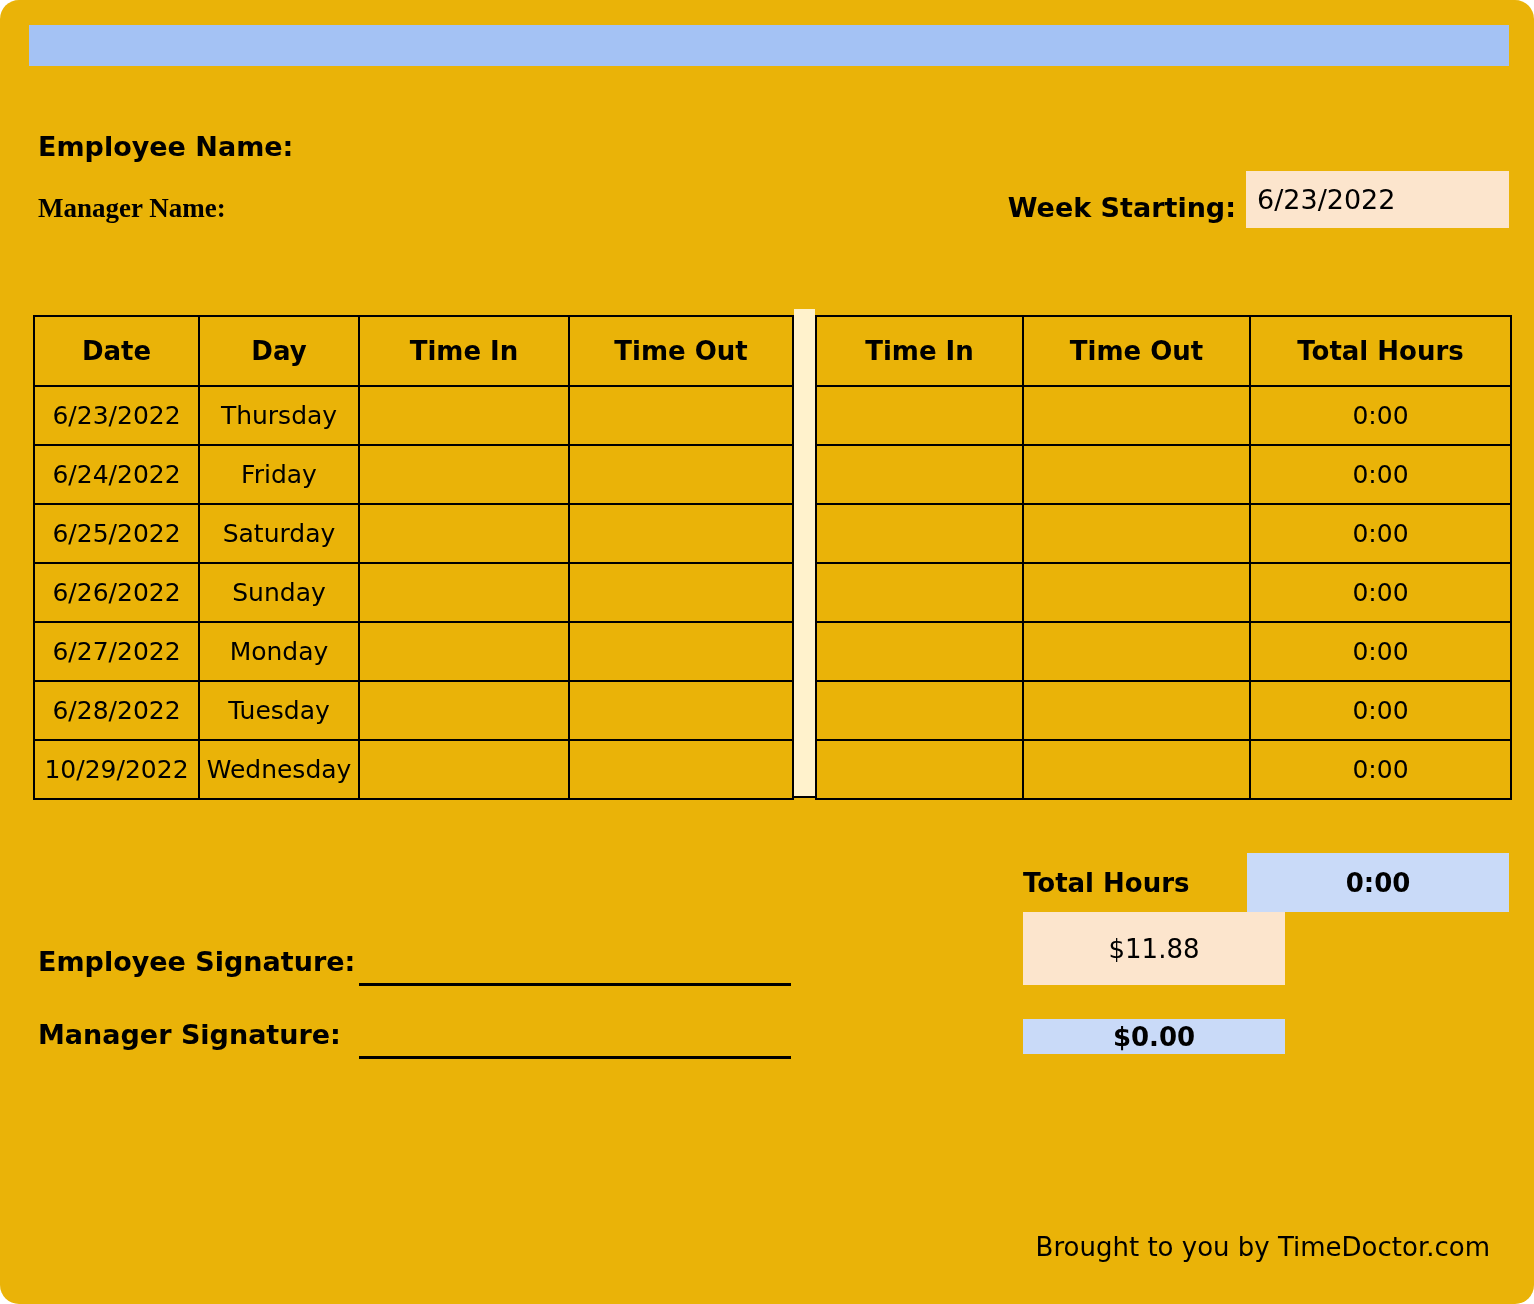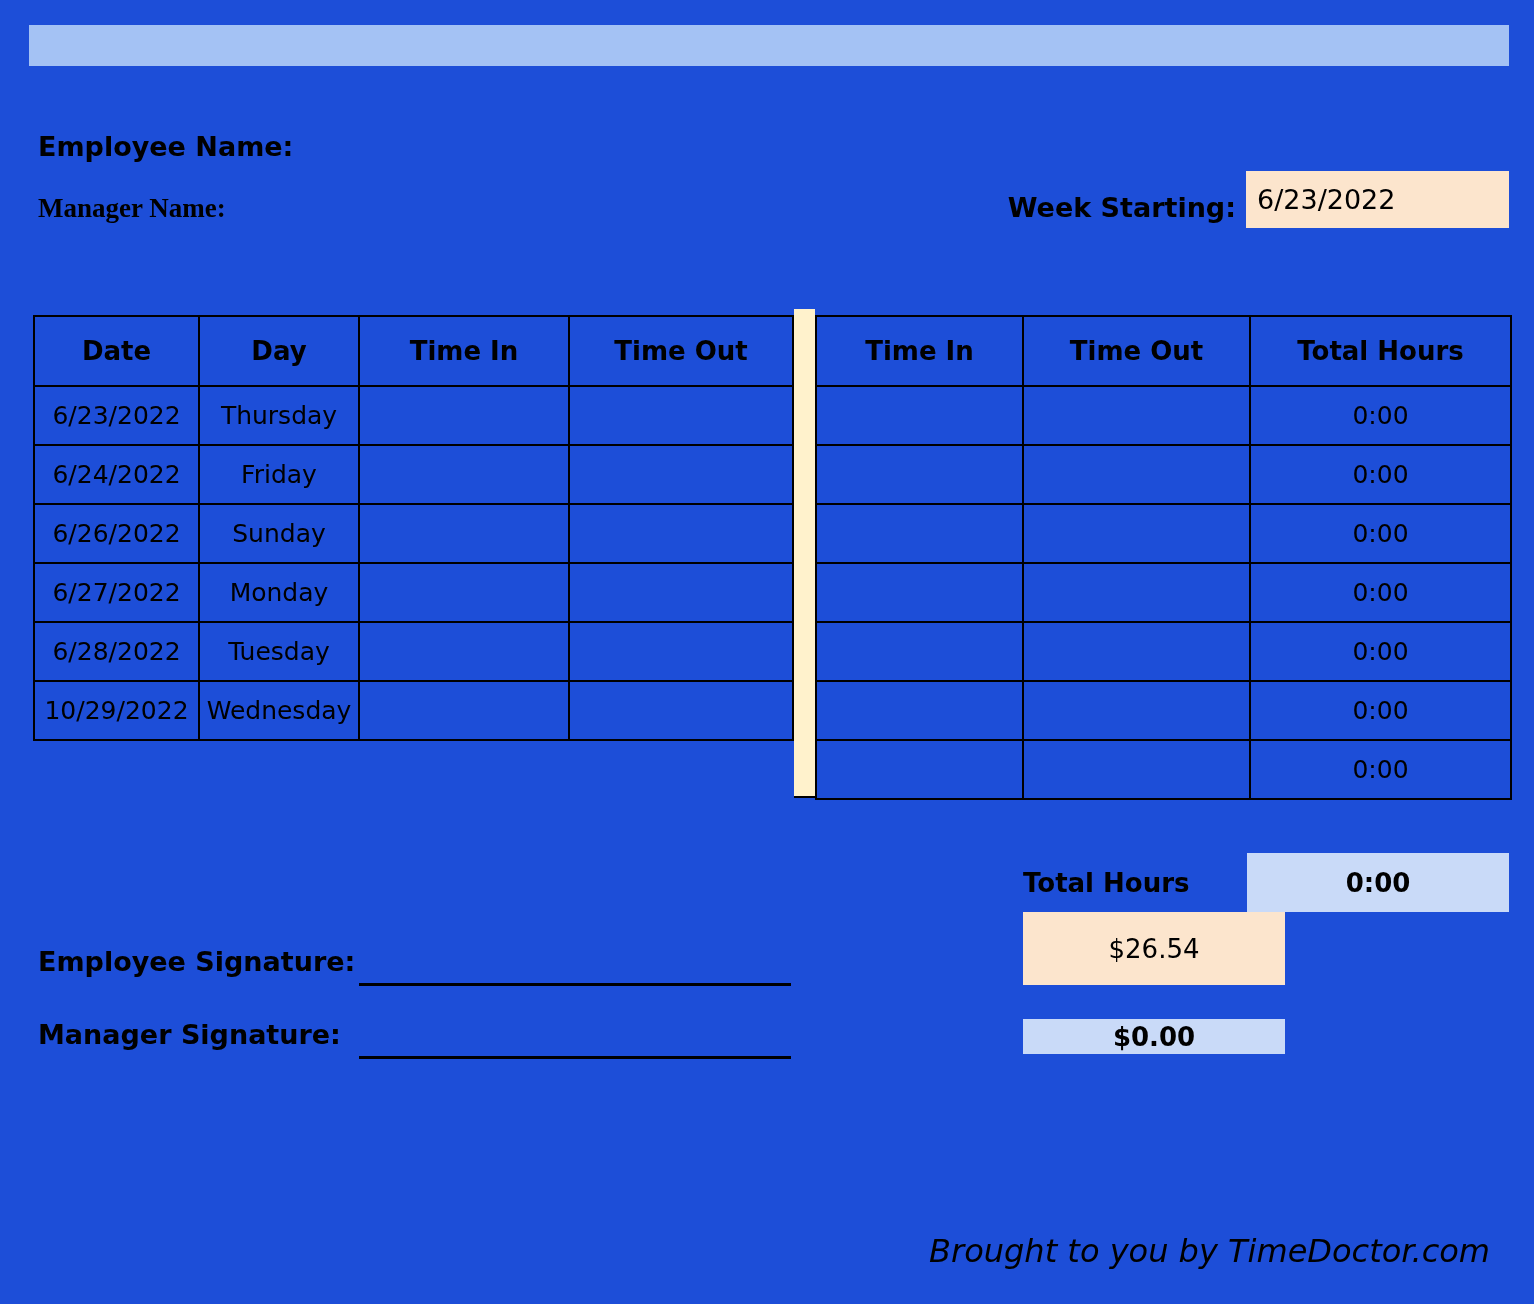--- a/index.html
+++ b/index.html
@@ -1,24 +1,25 @@
 <!DOCTYPE html>
 <html><head>
 <meta charset="utf-8">
 <style>
   * { margin: 0; padding: 0; box-sizing: border-box; }
   html, body { background: #ffffff; }
   .page {
     position: relative;
     width: 1534px;
     height: 1304px;
-    background: #1d4ed8;
+    background: #eab308;
     font-family: "DejaVu Sans", sans-serif;
     color: #000000;
     overflow: hidden;
+    border-radius: 19px;
   }
   .topbar {
     position: absolute;
     left: 29px; top: 25px;
     width: 1480px; height: 41px;
   }
   .field-label {
     position: absolute;
     font-size: 27px;
     font-weight: bold;
@@ -110,23 +111,22 @@
     height: 3px;
     background: #000000;
   }
   .employee-sig-label { top: 946px; }
   .employee-sig-line  { top: 983px; }
   .manager-sig-label  { top: 1019px; }
   .manager-sig-line   { top: 1056px; }
   .footer {
     position: absolute;
     right: 44px; top: 1232px;
-    font-size: 32px;
-    white-space: nowrap;
-    font-style: italic;
+    font-size: 26px;
+    white-space: nowrap;
   }
 </style>
 </head>
 <body>
 
 <div class="page">
 
   <div class="topbar" style="background-color: rgb(164, 194, 244);"></div>
 
   <div class="field-label employee-name-label">Employee Name:</div>
@@ -158,20 +158,26 @@
         <td></td>
         <td></td>
       </tr>
       <tr>
         <td>6/24/2022</td>
         <td>Friday</td>
         <td></td>
         <td></td>
       </tr>
       <tr>
+        <td>6/25/2022</td>
+        <td>Saturday</td>
+        <td></td>
+        <td></td>
+      </tr>
+      <tr>
         <td>6/26/2022</td>
         <td>Sunday</td>
         <td></td>
         <td></td>
       </tr>
       <tr>
         <td>6/27/2022</td>
         <td>Monday</td>
         <td></td>
         <td></td>
@@ -243,21 +249,21 @@
     </tbody>
       </table>
   </div>
 
   <div class="totals">
     <div class="totals-row bold row-h1">
       <div class="t-label">Total Hours</div>
       <div class="t-value" style="background-color: rgb(201, 218, 248);">0:00</div>
     </div>
     <div class="totals-row row-h2">
-      <div class="t-value" style="background-color: rgb(252, 229, 205);">$26.54</div>
+      <div class="t-value" style="background-color: rgb(252, 229, 205);">$11.88</div>
     </div>
     <div class="totals-row bold row-h3">
       <div class="t-value" style="background-color: rgb(201, 218, 248); margin-top: 34px;">$0.00</div>
     </div>
   </div>
 
   <div class="sig-label employee-sig-label">Employee Signature:</div>
   <div class="sig-line employee-sig-line"></div>
 
   <div class="sig-label manager-sig-label">Manager Signature:</div>

